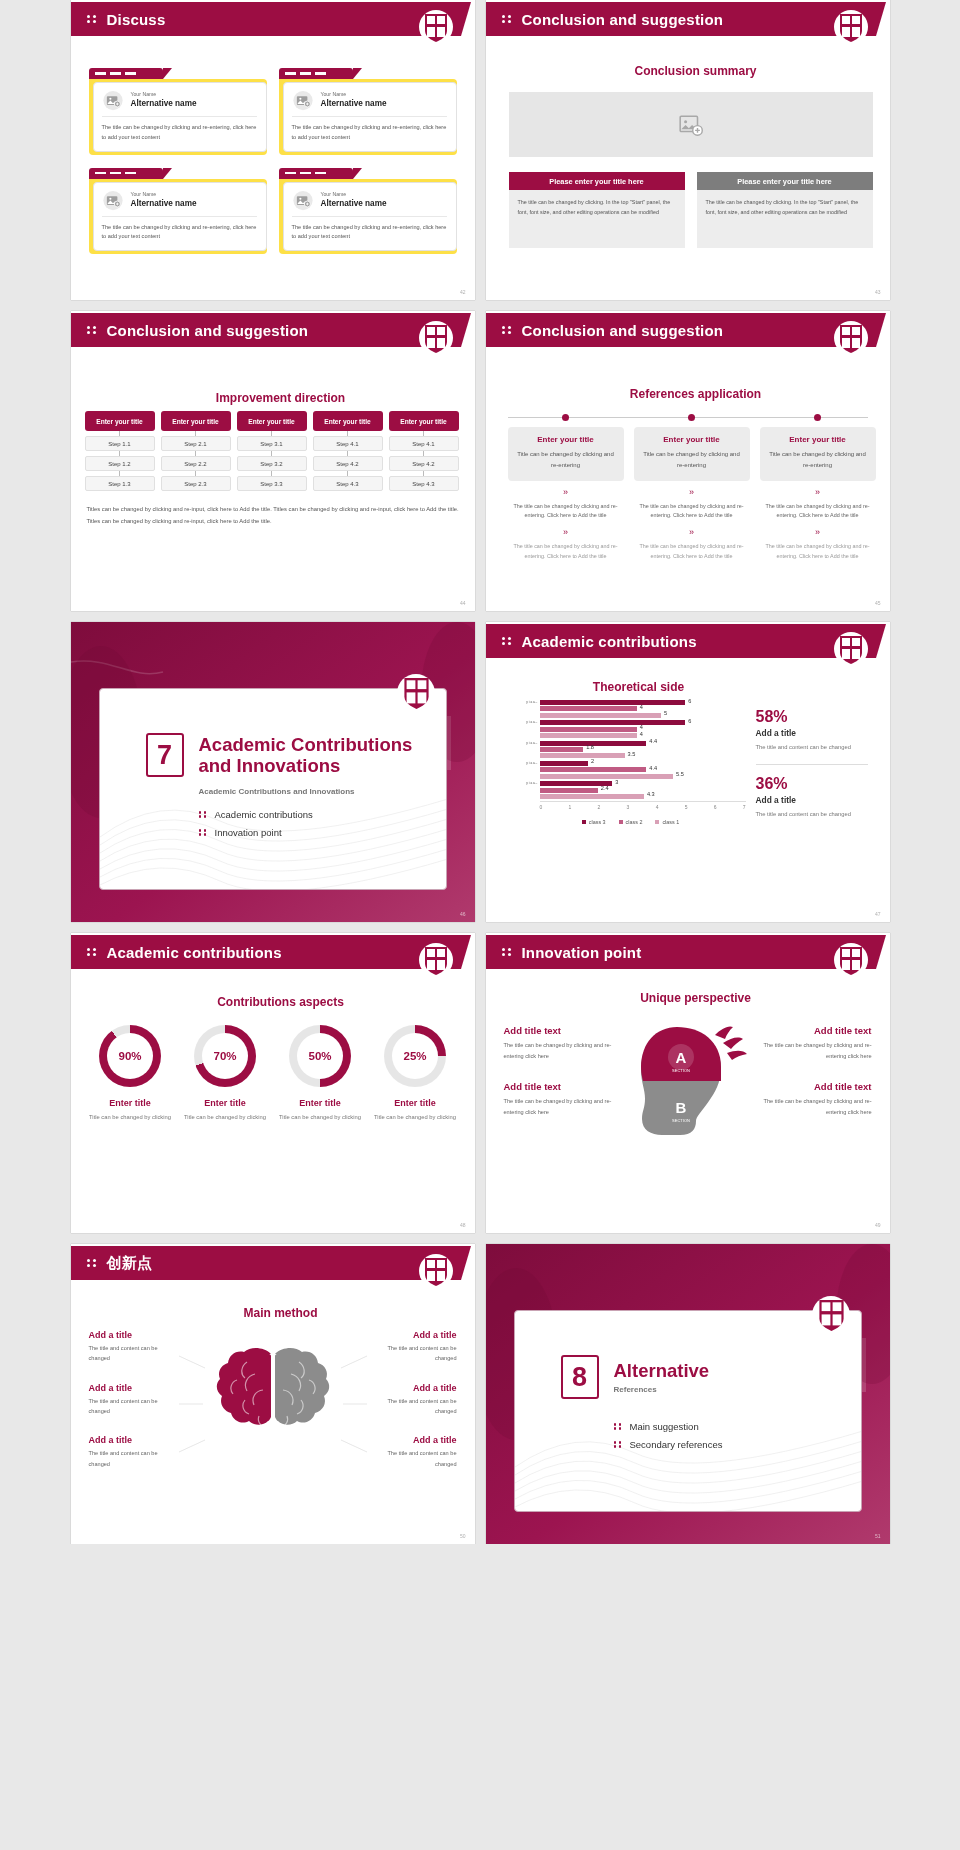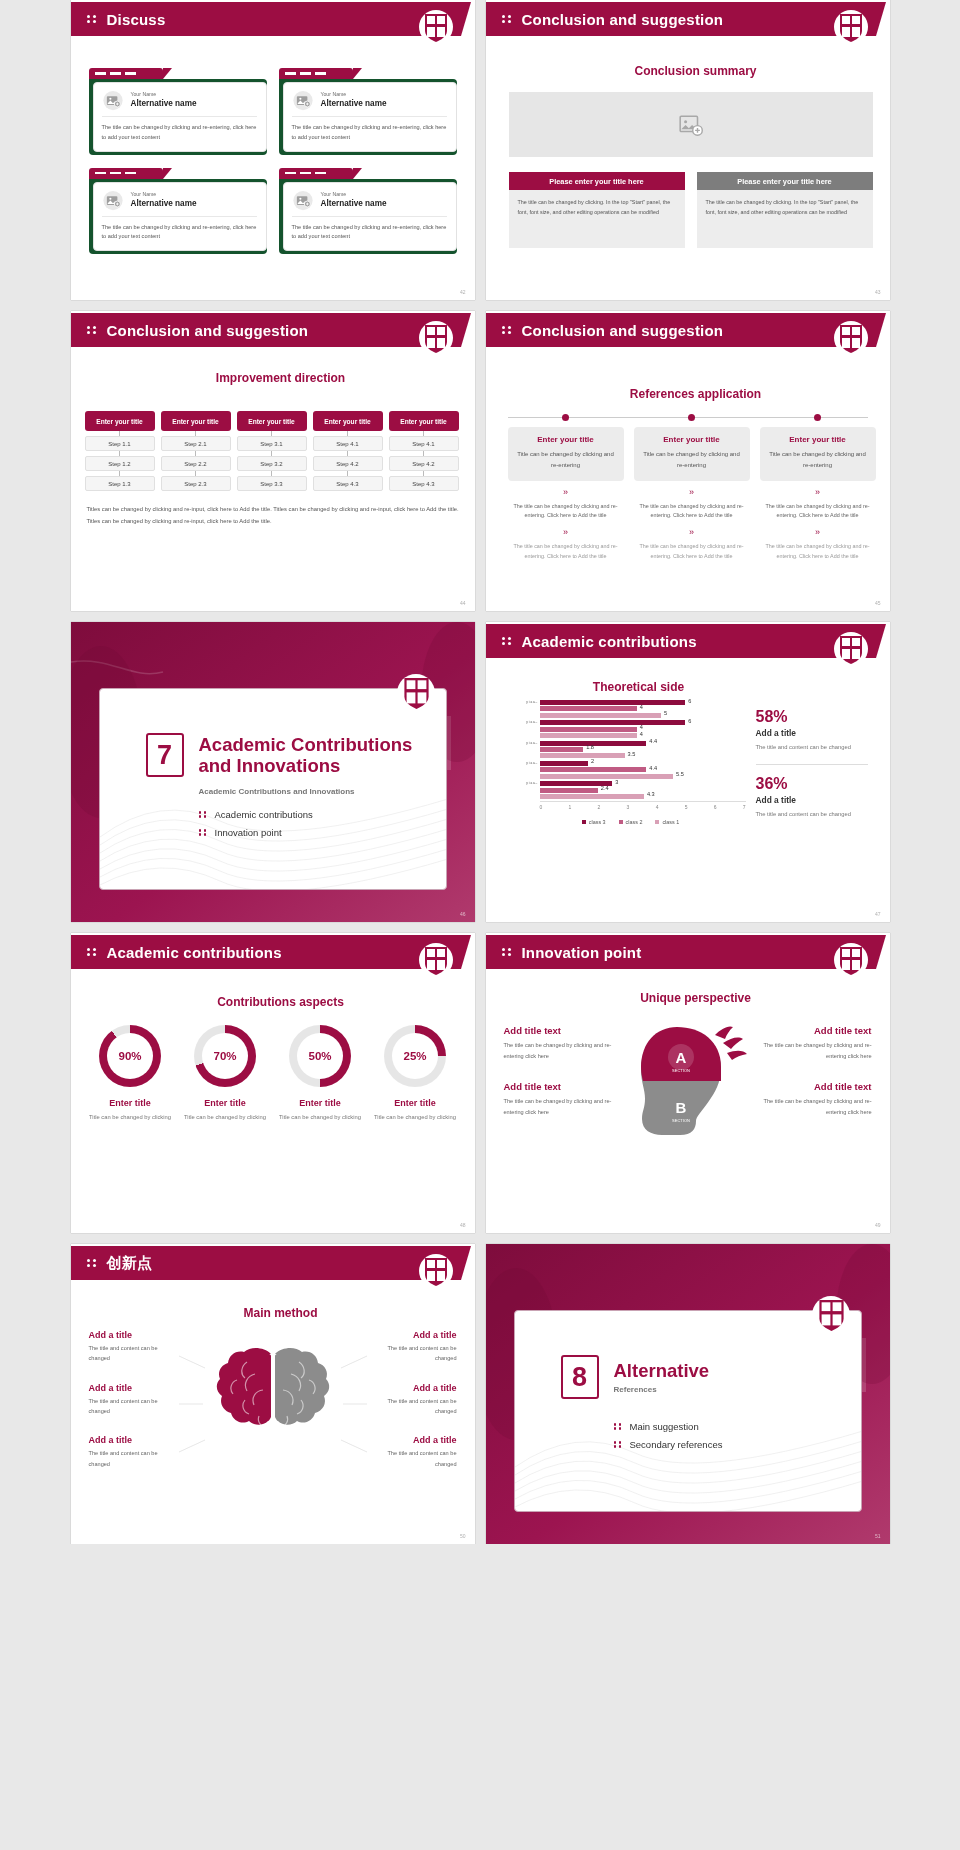--- a/index.html
+++ b/index.html
@@ -77,21 +77,21 @@
   }
   .folder .tab::after{
     content:""; position:absolute; right:-9px; top:0;
     border-left:9px solid #9c0d43; border-bottom:11px solid transparent;
   }
   .folder .tab i{
     position:absolute; top:4px; left:6px; width:11px; height:2.5px;
     background:#fff; box-shadow:15px 0 0 #fff, 30px 0 0 #fff;
   }
   .folder .body {
-    background:#14532d; border-radius:0 4px 4px 4px; padding:3px 0 3px 4px;
+    background:#fde047; border-radius:0 4px 4px 4px; padding:3px 0 3px 4px;
   }
   .folder .card {
     background:#fff; border:1px solid #e2e2e2; border-radius:4px;
     padding:7px 9px 8px 8px; min-height:66px;
   }
   .fhead { display:flex; align-items:center; gap:7px; padding-bottom:5px;
            border-bottom:1px solid #e8e8e8; }
   .imgph { width:22px; height:21px; flex:0 0 auto; }
   .fname { font-size:5.2px; color:#6b6b6b; line-height:1.5; }
   .falt  { font-size:8.2px; color:#222; font-weight:bold; line-height:1.3; }
@@ -387,21 +387,21 @@
     <div class="crest">
       <div class="disc"></div>
       <svg width="24" height="30" viewBox="0 0 24 30">
           <path d="M1 1h22v17c0 7-11 11-11 11S1 25 1 18V1z" fill="#9c0d43"></path>
           <rect x="3" y="3" width="8" height="8" fill="#fff"></rect>
           <rect x="13" y="3" width="8" height="8" fill="#fff"></rect>
           <path d="M3 14h8v10H3z" fill="#fff"></path>
           <path d="M13 14h8v10h-8z" fill="#fff"></path>
         </svg>
     </div>
-    <div class="ctr-title" style="position:absolute;left:0;right:0;top:60px">Improvement direction</div>
+    <div class="ctr-title" style="position:absolute;left:0;right:0;top:80px">Improvement direction</div>
     <div class="steps">
       <div class="stepcol">
         <div class="hd">Enter your title</div>
         <div class="connector"></div>
           <div class="st">Step 1.1</div>
         <div class="connector"></div>
           <div class="st">Step 1.2</div>
         <div class="connector"></div>
           <div class="st">Step 1.3</div>
       </div>

